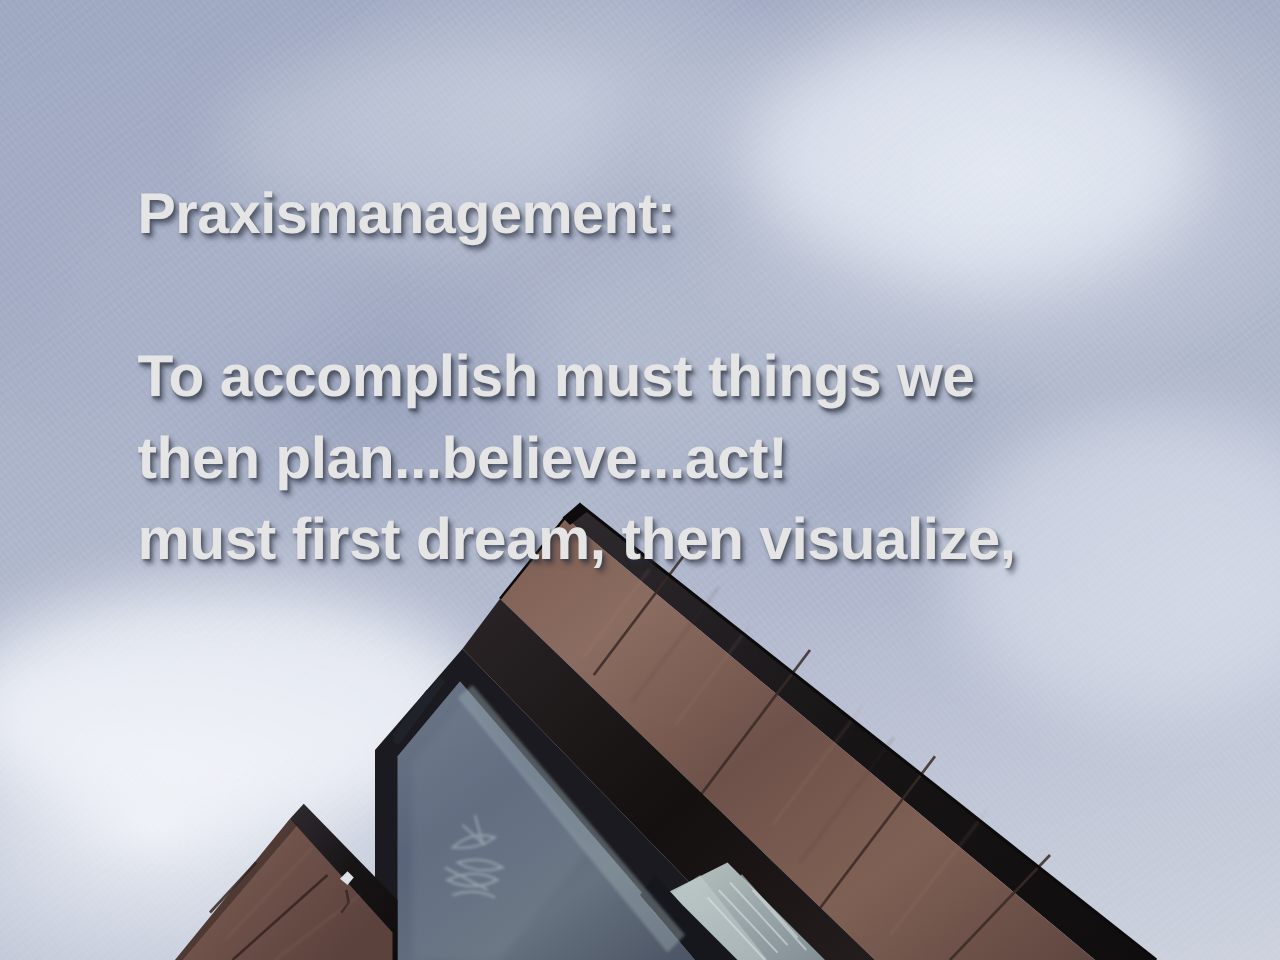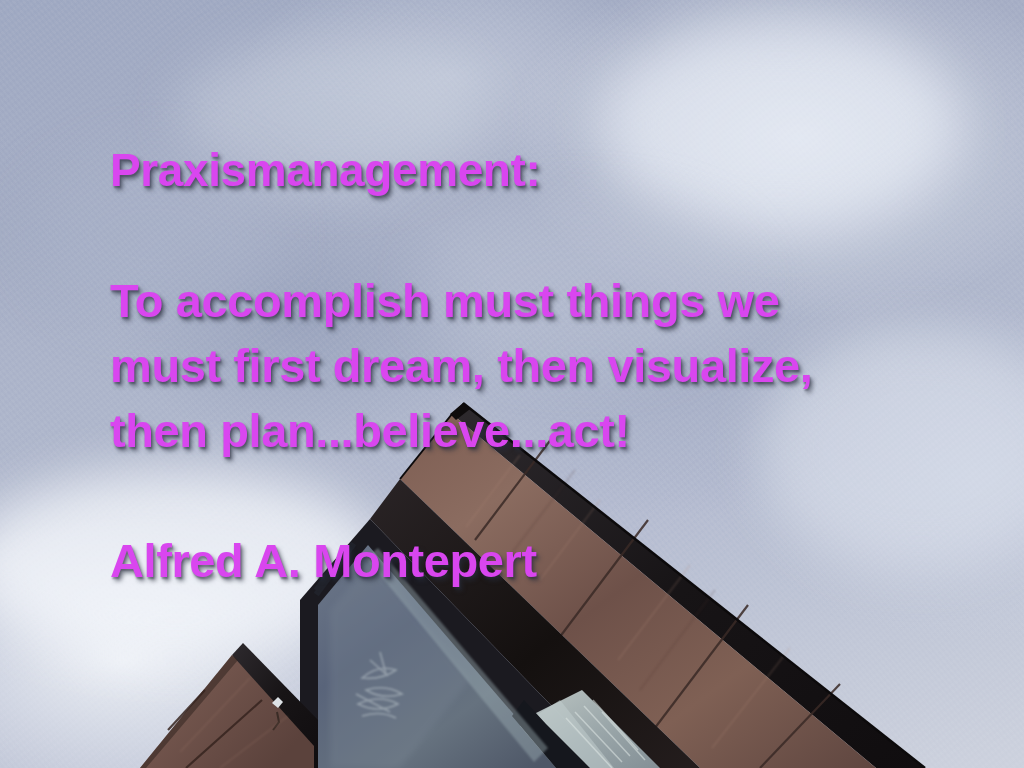--- a/index.html
+++ b/index.html
@@ -57,21 +57,21 @@
   .building svg { display: block; width: 1024px; height: 768px; }
 
   
   .text-layer {
     position: absolute;
     left: 110px;
     top: 138px;
     width: 900px;
   }
   .line {
-    color: #d946ef;
+    color: #e5e5e5;
     font-weight: bold;
     font-size: 47px;
     line-height: 65px;
     letter-spacing: -0.4px;
     white-space: nowrap;
     text-shadow:
       3px 4px 4px rgba(40,45,60,0.55),
       1px 2px 2px rgba(40,45,60,0.45);
   }
   .line.spacer { height: 65px; }
@@ -226,19 +226,18 @@
         <line x1="463" y1="403" x2="925" y2="768" stroke="#0c0a0b" stroke-width="2.5"></line>
         <line x1="452" y1="414" x2="400" y2="479" stroke="#0c0a0b" stroke-width="2"></line>
       </g>
     </svg>
   </div>
 
   <div class="text-layer">
     <div class="line title-line">Praxismanagement:</div>
     <div class="line spacer"></div>
     <div class="line">To accomplish must things we</div>
+    <div class="line">then plan...believe...act!</div>
     <div class="line">must first dream, then visualize,</div>
-    <div class="line">then plan...believe...act!</div>
     <div class="line spacer"></div>
-    <div class="line">Alfred A. Montepert</div>
   </div>
 
 </div>
 
 </body></html>

